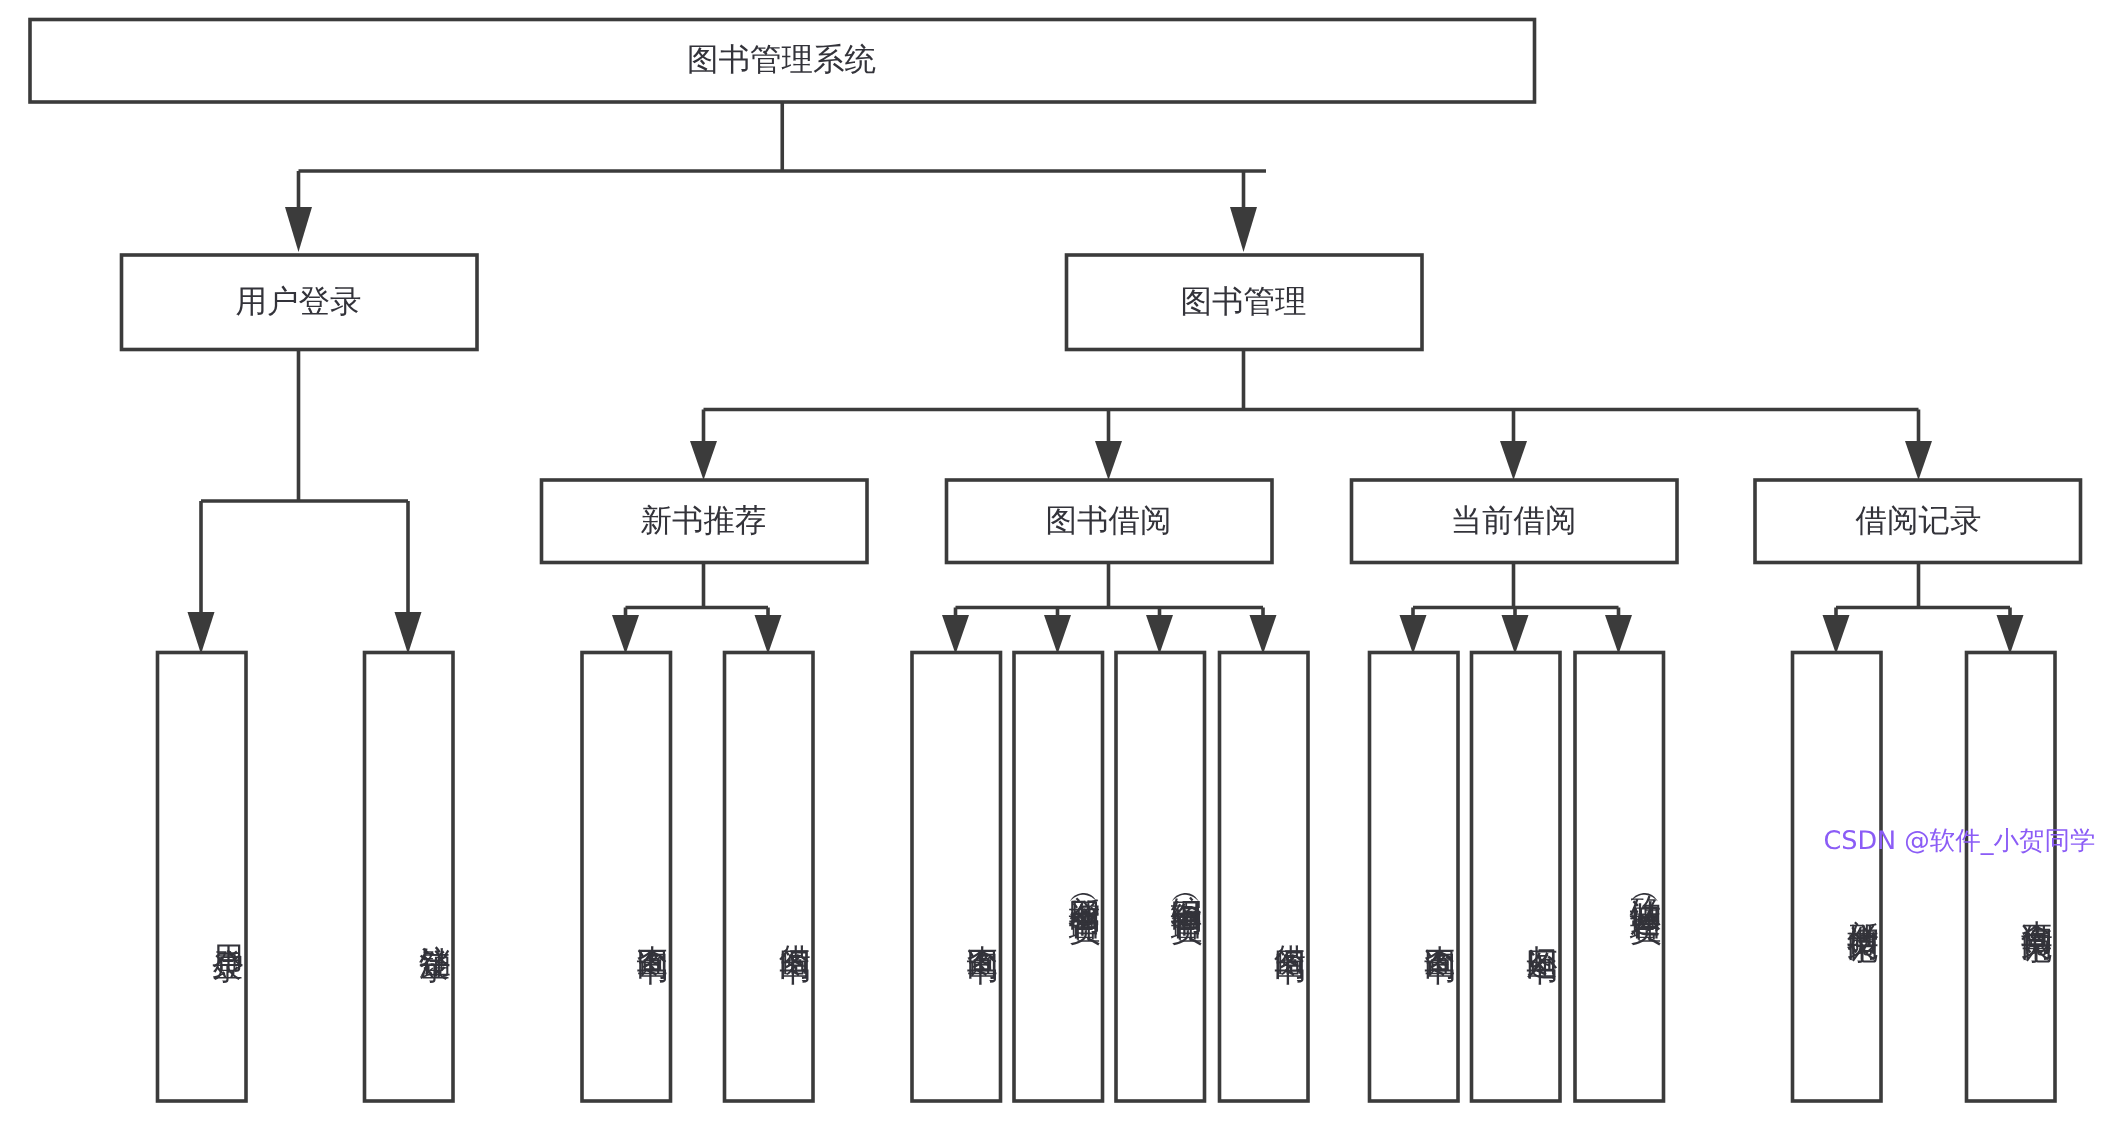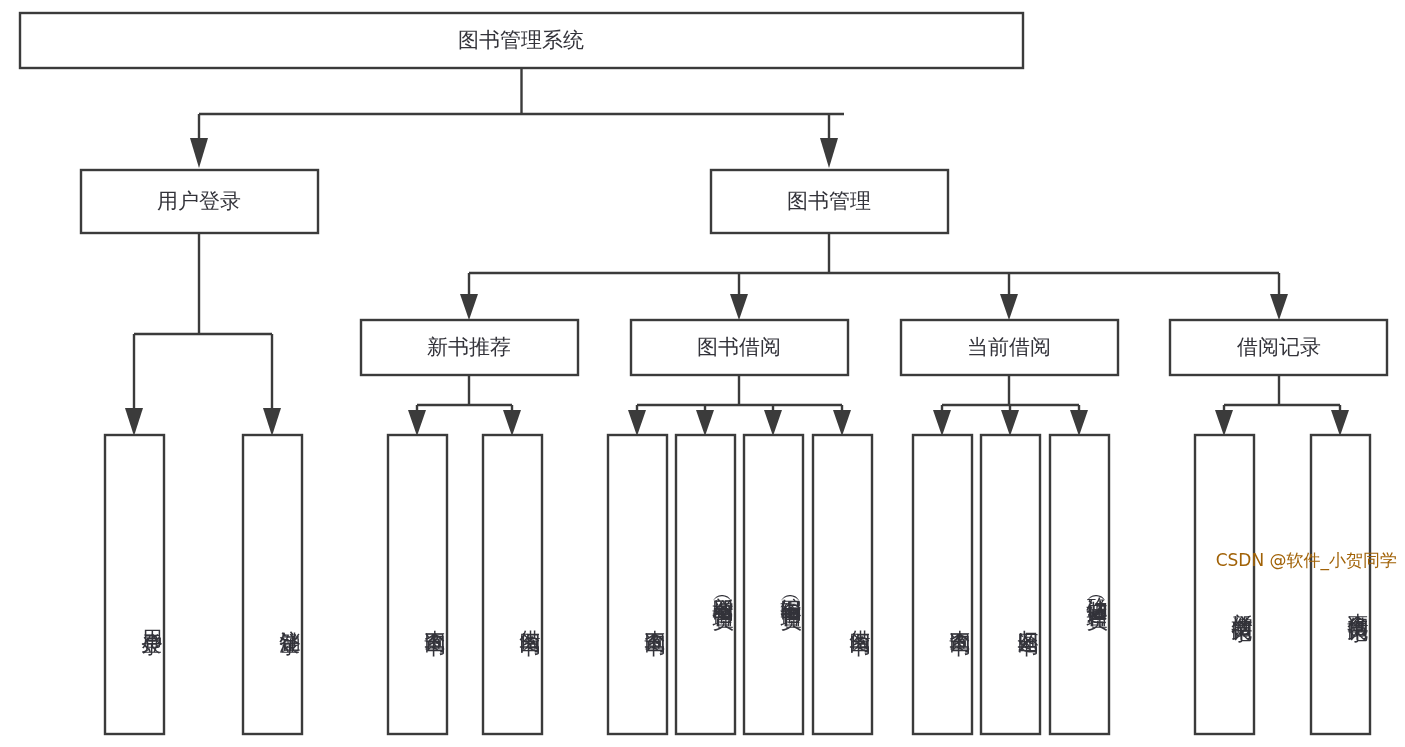--- a/index.html
+++ b/index.html
@@ -64,21 +64,21 @@
     display: flex;
     align-items: flex-start;
     justify-content: center;
   }
   .watermark {
     position: absolute;
     right: 8px;
     bottom: 6px;
     font-family: "DejaVu Sans", "Liberation Sans", sans-serif;
     font-size: 17px;
-    color: #a16207;
+    color: #8b5cf6;
     white-space: nowrap;
   }
 </style>
 </head>
 <body>
 
 <div id="diagram-root">
 
   <svg id="flowchart" viewBox="0 0 1405 747">
 

